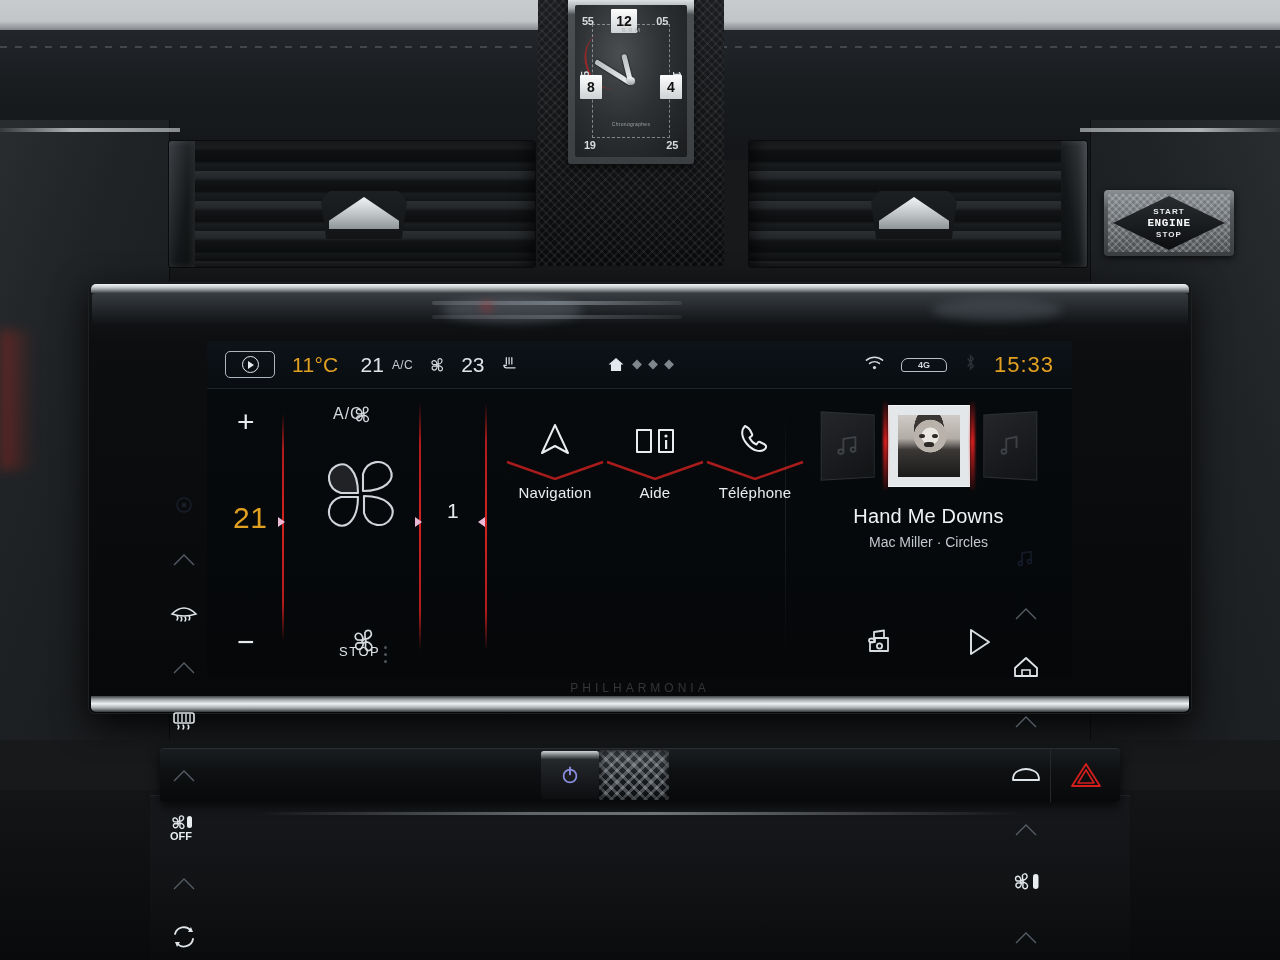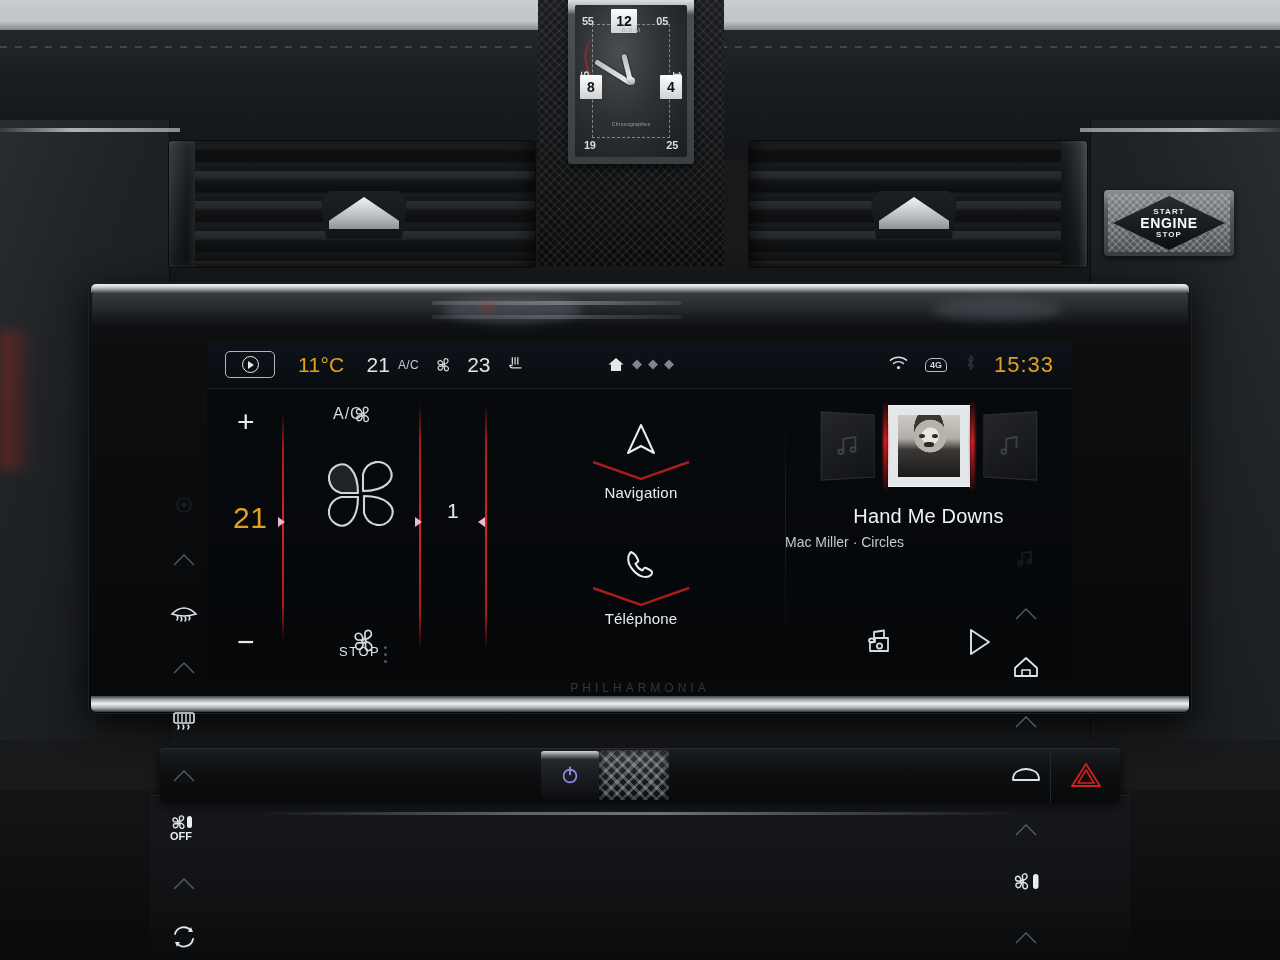--- a/index.html
+++ b/index.html
@@ -138,21 +138,21 @@
     border-radius:2px; }
   .engine-diamond {
     position:absolute; left:50%; top:50%; transform:translate(-50%,-50%);
     width:112px; height:54px;
     clip-path:polygon(50% 0%, 100% 50%, 50% 100%, 0% 50%);
     background:linear-gradient(180deg,#2a2d30,#0c0e10);
     display:flex; flex-direction:column; align-items:center; justify-content:center;
     gap:0px;
   }
   .eng-l1 { font-size:8px; color:#e8eaec; font-weight:bold; letter-spacing:1.1px; }
-  .eng-l2 { font-size:14px; color:#fafbfb; font-weight:bold; letter-spacing:.6px; line-height:14px;}
+  .eng-l2 { font-size:11px; color:#fafbfb; font-weight:bold; letter-spacing:.6px; line-height:14px;font-family:Liberation Mono, monospace;}
   .eng-l3 { font-size:8px; color:#e8eaec; font-weight:bold; letter-spacing:1.1px; }
 
   
   .screen-bezel {
     position:absolute; left:88px; top:282px; width:1104px; height:432px;
     background:linear-gradient(180deg,#16181a 0%,#0c0e10 14%,#07080a 100%);
     border-radius:7px;
     box-shadow:0 10px 34px rgba(0,0,0,.85), inset 0 0 0 1px #1e2123;
   }
   .bezel-chrome-top {
@@ -193,31 +193,31 @@
     background:linear-gradient(180deg,#0d1319,#090d11);
   }
   .media-badge {
     width:50px; height:27px; border:1.6px solid #aeb6bd; border-radius:5px;
     display:flex; align-items:center; justify-content:center; flex:none;
   }
   .mb-circle { width:17px; height:17px; border-radius:50%;
     border:1.6px solid #e6eaed; display:flex; align-items:center; justify-content:center; }
   .mb-tri { width:0; height:0; border-left:6px solid #e6eaed;
     border-top:4px solid transparent; border-bottom:4px solid transparent; margin-left:2px; }
-  .ext-temp { color:#e2a020; font-size:21px; margin-left:23px; letter-spacing:.3px; font-weight:500;}
+  .ext-temp { color:#e2a020; font-size:21px; margin-left:17px; letter-spacing:.3px; font-weight:500;}
   .sb-val { color:#dfe4e8; font-size:21px; margin-left:22px; font-weight:400; }
   .sb-ac { color:#c6ccd1; font-size:12px; margin-left:8px; letter-spacing:.4px; }
   .sb-ico { margin-left:14px; display:flex; align-items:center; }
   .sb-center { position:absolute; left:50%; transform:translateX(-50%);
     display:flex; align-items:center; gap:9px; }
   .dot-diamond { width:7px; height:7px; background:#7f878e; transform:rotate(45deg); }
   .sb-right { margin-left:auto; display:flex; align-items:center; gap:16px; }
   .clock-time { color:#e2a020; font-size:22px; letter-spacing:1px; font-weight:500; }
   .badge4g { border:1.5px solid #b9c0c6; border-radius:7px 7px 3px 3px;
-    padding:1px 4px; font-size:9px; color:#d2d8dc; font-weight:bold; position:relative; }
+    padding:1px 16px; font-size:9px; color:#d2d8dc; font-weight:bold; position:relative; }
 
   
   .panes { position:absolute; left:0; right:0; top:48px; bottom:0; display:flex; }
   .pane-climate { width:290px; position:relative; }
   .pane-apps    { width:288px; position:relative; }
   .pane-media   { flex:1; position:relative; }
   .pane-div { position:absolute; top:18px; bottom:18px; width:1px;
     background:linear-gradient(180deg,rgba(255,255,255,0),rgba(255,255,255,.09) 40%,rgba(255,255,255,0)); }
 
   
@@ -230,22 +230,22 @@
   .plus-sign, .minus-sign { position:absolute; color:#e7ebee; }
   .temp-val { position:absolute; left:26px; top:112px; color:#e2a020; font-size:30px; letter-spacing:.5px; }
   .auto-lbl { position:absolute; left:132px; bottom:18px; color:#dde2e6; font-size:13px; letter-spacing:1.5px; }
   .auto-dots { position:absolute; left:177px; bottom:14px; display:flex; flex-direction:column; gap:4px; }
   .auto-dots i { width:3px; height:3px; background:#4f565c; border-radius:50%; display:block; }
   .fan-big { position:absolute; left:104px; top:56px; }
   .fan-level { position:absolute; left:240px; top:110px; color:#e4e9ec; font-size:21px; }
 
   
   .app-grid { position:absolute; inset:0; display:grid;
-    grid-template-columns:1fr; grid-template-rows:1fr 1fr;
-    padding:14px 8px 10px 8px;gap:28px; }
+    grid-template-columns:1fr 1fr 1fr 1fr; grid-template-rows:1fr 1fr;
+    padding:14px 8px 10px 8px; }
   .app-tile { display:flex; flex-direction:column; align-items:center;
     justify-content:flex-start; padding-top:12px; position:relative; }
   .app-icon { height:44px; display:flex; align-items:flex-end; justify-content:center; }
   .app-chev { width:100px; height:22px; margin-top:1px; position:relative; }
   .app-chev svg { position:absolute; left:0; top:0; }
   .app-label { color:#e9edf0; font-size:15px; margin-top:2px; letter-spacing:.2px; }
 
   
   .carousel { position:absolute; left:0; right:0; top:16px; height:82px;
     display:flex; align-items:center; justify-content:center; gap:11px; }
@@ -260,21 +260,21 @@
   .cov-main::before { left:-6px; } .cov-main::after { right:-6px; }
   .cov-photo { width:100%; height:100%;
     background:
       radial-gradient(circle at 52% 34%, #e9e5e1 0 16%, #b9b2ab 17% 31%, rgba(0,0,0,0) 32%),
       radial-gradient(ellipse at 50% 25%, #3a3634 0 34%, rgba(0,0,0,0) 35%),
       linear-gradient(180deg,#cfcac5 0%,#b2aca6 38%,#3b3836 56%,#1b1a19 100%);
     position:relative; }
   .cov-photo i { position:absolute; background:#2c2927; border-radius:50%; }
   .track-title { position:absolute; left:0; right:0; top:116px; text-align:center;
     color:#f0f3f5; font-size:20px; letter-spacing:.2px; }
-  .track-sub { position:absolute; left:0; right:0; top:145px; 
+  .track-sub { position:absolute; left:0; right:0; top:145px; text-align:center;
     color:#c3c9ce; font-size:14px; }
   .media-ctrls { position:absolute; left:0; right:0; bottom:16px;
     display:flex; align-items:center; justify-content:space-around; padding:0 44px; }
 
   
   .btnbar {
     position:absolute; left:160px; top:748px; width:960px; height:54px;
     background:linear-gradient(180deg,#1b1e21 0%,#0e1012 42%,#08090b 100%);
     border-radius:4px; display:flex; align-items:center;
     box-shadow:inset 0 1px 0 rgba(255,255,255,.07), 0 4px 12px rgba(0,0,0,.7);
@@ -516,36 +516,20 @@
               <svg width="40" height="38" viewBox="0 0 40 38">
                 <path d="M20 4 L33 32 L20 25 L7 32 Z" fill="none" stroke="#e9edf0" stroke-width="2" stroke-linejoin="round"></path>
               </svg>
             </div>
             <div class="app-chev">
               <svg width="100" height="22" viewBox="0 0 100 22">
                 <path d="M2 2 L50 19 L98 2" fill="none" stroke="#a81c1c" stroke-width="2.4"></path>
               </svg>
             </div>
             <div class="app-label">Navigation</div>
-          </div>
-
-          <div class="app-tile">
-            <div class="app-icon">
-              <svg width="38" height="38" viewBox="0 0 38 38">
-                <path d="M9 5 C5 9 5 16 11 23 C17 30 25 32 29 28 C31 26 30 24 28 23 L24 21
-                         C23 20.5 22 21 21.5 22 L20.5 23.5 C17 22 15 20 13.5 16.5 L15 15.5
-                         C16 15 16.5 14 16 13 L14 9 C13 7 11 6 9 5 Z" fill="none" stroke="#e9edf0" stroke-width="2" stroke-linejoin="round"></path>
-              </svg>
-            </div>
-            <div class="app-chev">
-              <svg width="100" height="22" viewBox="0 0 100 22">
-                <path d="M2 2 L50 19 L98 2" fill="none" stroke="#a81c1c" stroke-width="2.4"></path>
-              </svg>
-            </div>
-            <div class="app-label">Téléphone</div>
           </div>
 
           <div class="app-tile">
             <div class="app-icon">
               <svg width="44" height="34" viewBox="0 0 44 34">
                 <g fill="none" stroke="#e9edf0" stroke-width="2" stroke-linejoin="round">
                   <path d="M4 5 h14 v22 H4 Z"></path>
                   <path d="M26 5 h14 v22 H26 Z"></path>
                   <path d="M18 5 v22"></path>
                     <path d="M26 5 v22"></path>
@@ -555,20 +539,36 @@
               </svg>
             </div>
             <div class="app-chev">
               <svg width="100" height="22" viewBox="0 0 100 22">
                 <path d="M2 2 L50 19 L98 2" fill="none" stroke="#a81c1c" stroke-width="2.4"></path>
               </svg>
             </div>
             <div class="app-label">Aide</div>
           </div>
 
+          <div class="app-tile">
+            <div class="app-icon">
+              <svg width="38" height="38" viewBox="0 0 38 38">
+                <path d="M9 5 C5 9 5 16 11 23 C17 30 25 32 29 28 C31 26 30 24 28 23 L24 21
+                         C23 20.5 22 21 21.5 22 L20.5 23.5 C17 22 15 20 13.5 16.5 L15 15.5
+                         C16 15 16.5 14 16 13 L14 9 C13 7 11 6 9 5 Z" fill="none" stroke="#e9edf0" stroke-width="2" stroke-linejoin="round"></path>
+              </svg>
+            </div>
+            <div class="app-chev">
+              <svg width="100" height="22" viewBox="0 0 100 22">
+                <path d="M2 2 L50 19 L98 2" fill="none" stroke="#a81c1c" stroke-width="2.4"></path>
+              </svg>
+            </div>
+            <div class="app-label">Téléphone</div>
+          </div>
+
         </div>
       </div>
 
       <div class="pane-media">
         <div class="pane-div" style="left:0"></div>
 
         <div class="carousel">
           <div class="cov-side l">
             <svg width="26" height="24" viewBox="0 0 26 24">
               <g fill="none" stroke="#43474b" stroke-width="1.7">

